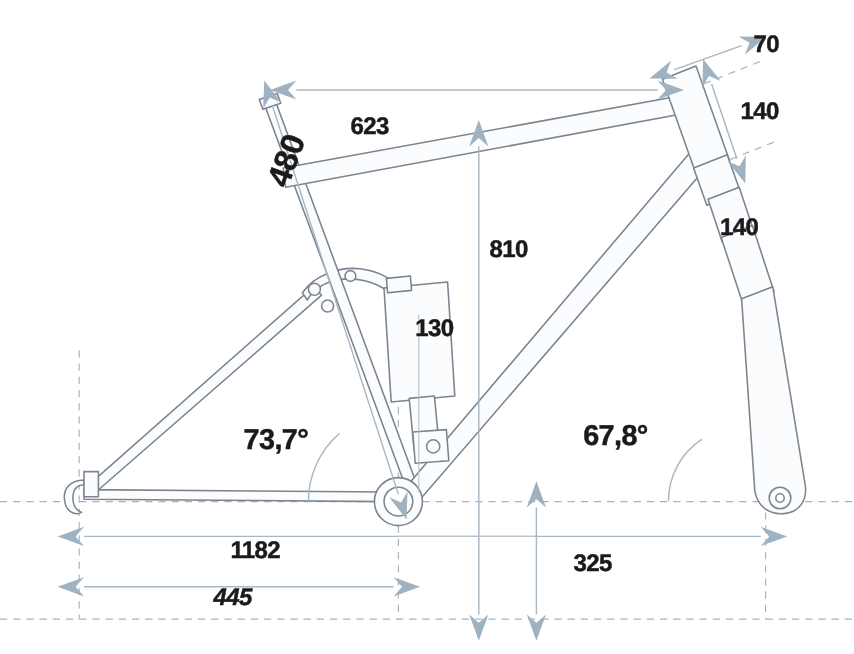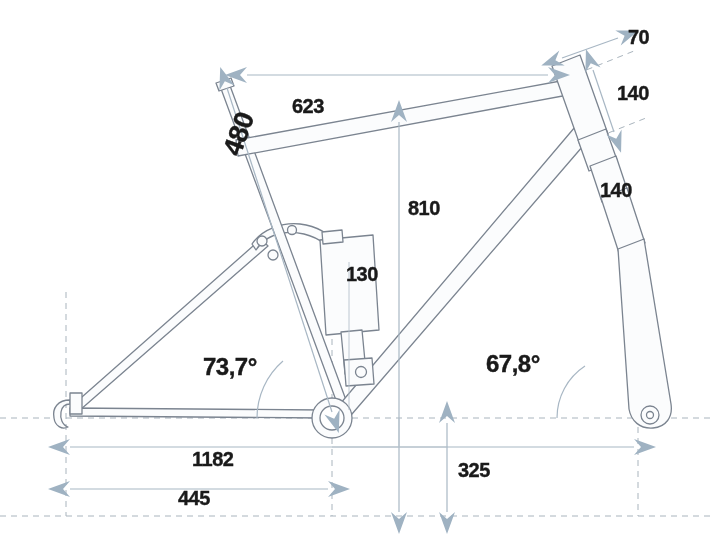--- a/index.html
+++ b/index.html
@@ -164,17 +164,17 @@
   <div class="dim-label big" style="left:617px; top:83px;">140</div>
 
   <div class="dim-label big" style="left:600px; top:180px;">140</div>
 
   <div class="dim-label ang" style="left:203px; top:355px;">73,7°</div>
 
   <div class="dim-label ang" style="left:486px; top:352px;">67,8°</div>
 
   <div class="dim-label big" style="left:168px; top:449px;margin-left:24px;">1182</div>
 
-  <div class="dim-label big" style="left:178px; top:488px;">445</div>
+  <div class="dim-label big" style="left:178px; top:488px;font-style:italic;">445</div>
 
-  <div class="dim-label big" style="left:458px; top:460px;">325</div>
+  <div class="dim-label big" style="left:478px; top:460px;">325</div>
 
 </div>
 
 </body></html>

